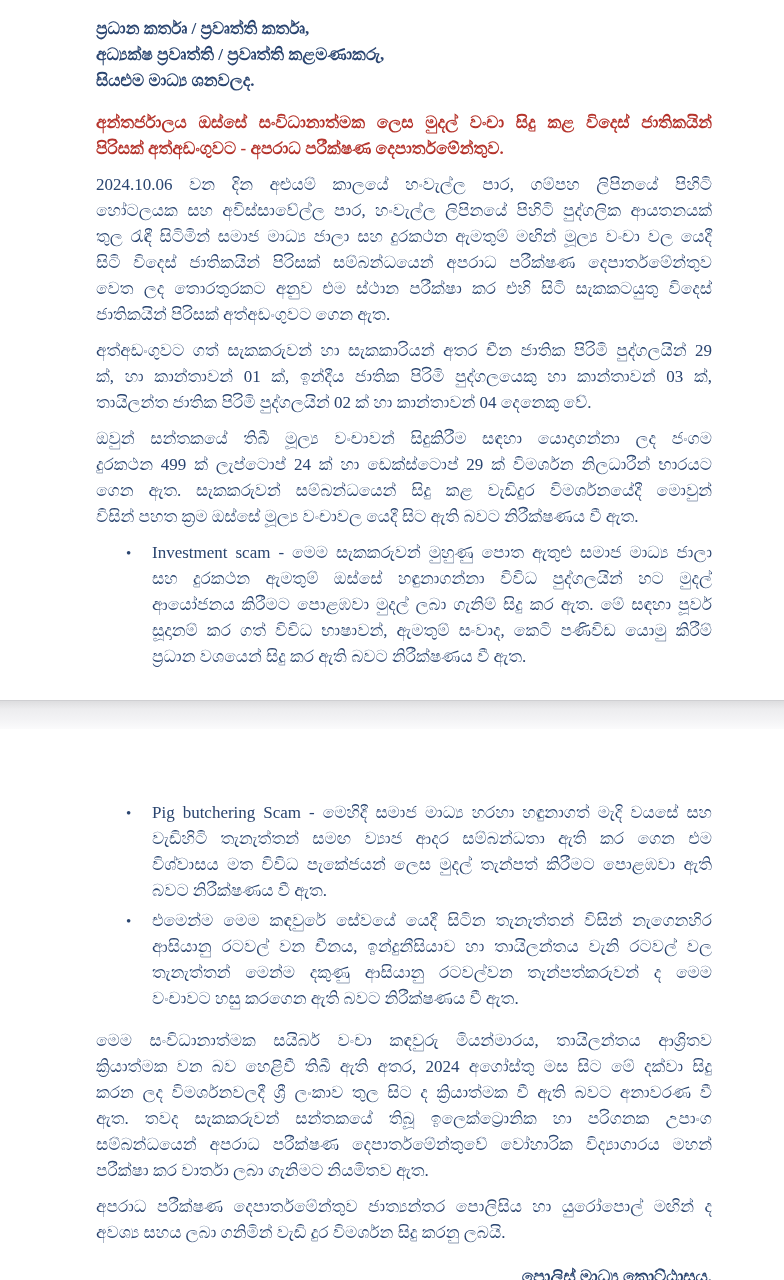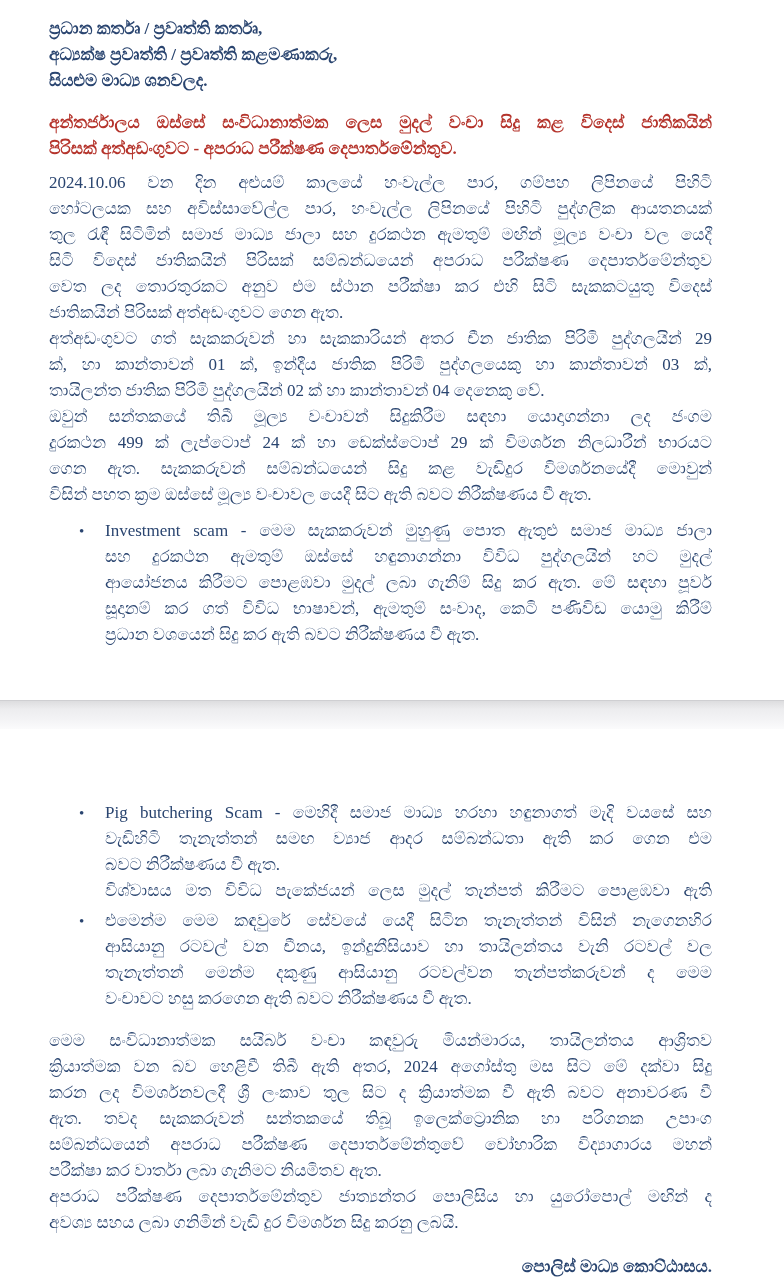--- a/index.html
+++ b/index.html
@@ -16,37 +16,37 @@
   body {
     position: relative;
     font-family: "Liberation Serif", "DejaVu Serif", serif;
     font-size: 17px;
     line-height: 26px;
     color: var(--ink);
   }
   .page-section {
     position: absolute;
     left: 0; right: 0;
-    padding-left: 49px;
+    padding-left: 96px;
     padding-right: 72px;
   }
   .page-one { top: 0; padding-top: 16px; }
   .page-two { top: 800px; }
 
   .tline { text-align: justify; text-align-last: justify; }
   .tline-last { text-align-last: left; }
   .nojust .tline { text-align: left; text-align-last: left; }
 
   .recipient-block { font-weight: 600; margin-bottom: 16px; }
   .headline {
     color: var(--heading);
     font-weight: 700;
     margin-bottom: 8px;
   }
-  .para { }
+  .para { margin-top: 10px; }
   .bullet-item {
     display: flex;
     margin-top: 10px;
     margin-left: 30px;
   }
   .bullet-marker {
     flex: 0 0 26px;
     font-size: 15px;
   }
   .bullet-body { flex: 1; }
@@ -119,22 +119,22 @@
 
 <div class="page-separator"></div>
 
 <div class="page-section page-two">
 
   <div class="bullet-item" style="margin-top:0">
     <span class="bullet-marker">•</span>
     <div class="bullet-body">
         <div class="tline">Pig butchering Scam - මෙහිදී සමාජ මාධ්‍ය හරහා හඳුනාගත් මැදි වයසේ සහ</div>
         <div class="tline">වැඩිහිටි තැනැත්තන් සමඟ ව්‍යාජ ආදර සම්බන්ධතා ඇති කර ගෙන එම</div>
+        <div class="tline">විශ්වාසය මත විවිධ පැකේජයන් ලෙස මුදල් තැන්පත් කිරීමට පොළඹවා ඇති</div>
         <div class="tline tline-last">බවට නිරීක්ෂණය වී ඇත.</div>
-        <div class="tline">විශ්වාසය මත විවිධ පැකේජයන් ලෙස මුදල් තැන්පත් කිරීමට පොළඹවා ඇති</div>
       </div>
   </div>
 
   <div class="bullet-item" style="margin-top:4px">
     <span class="bullet-marker">•</span>
     <div class="bullet-body">
         <div class="tline">එමෙන්ම මෙම කඳවුරේ සේවයේ යෙදී සිටින තැනැත්තන් විසින් නැගෙනහිර</div>
         <div class="tline">ආසියානු රටවල් වන චීනය, ඉන්දුනීසියාව හා තායිලන්තය වැනි රටවල් වල</div>
         <div class="tline">තැනැත්තන් මෙන්ම දකුණු ආසියානු රටවල්වන තැන්පත්කරුවන් ද මෙම</div>
         <div class="tline tline-last">වංචාවට හසු කරගෙන ඇති බවට නිරීක්ෂණය වී ඇත.</div>

